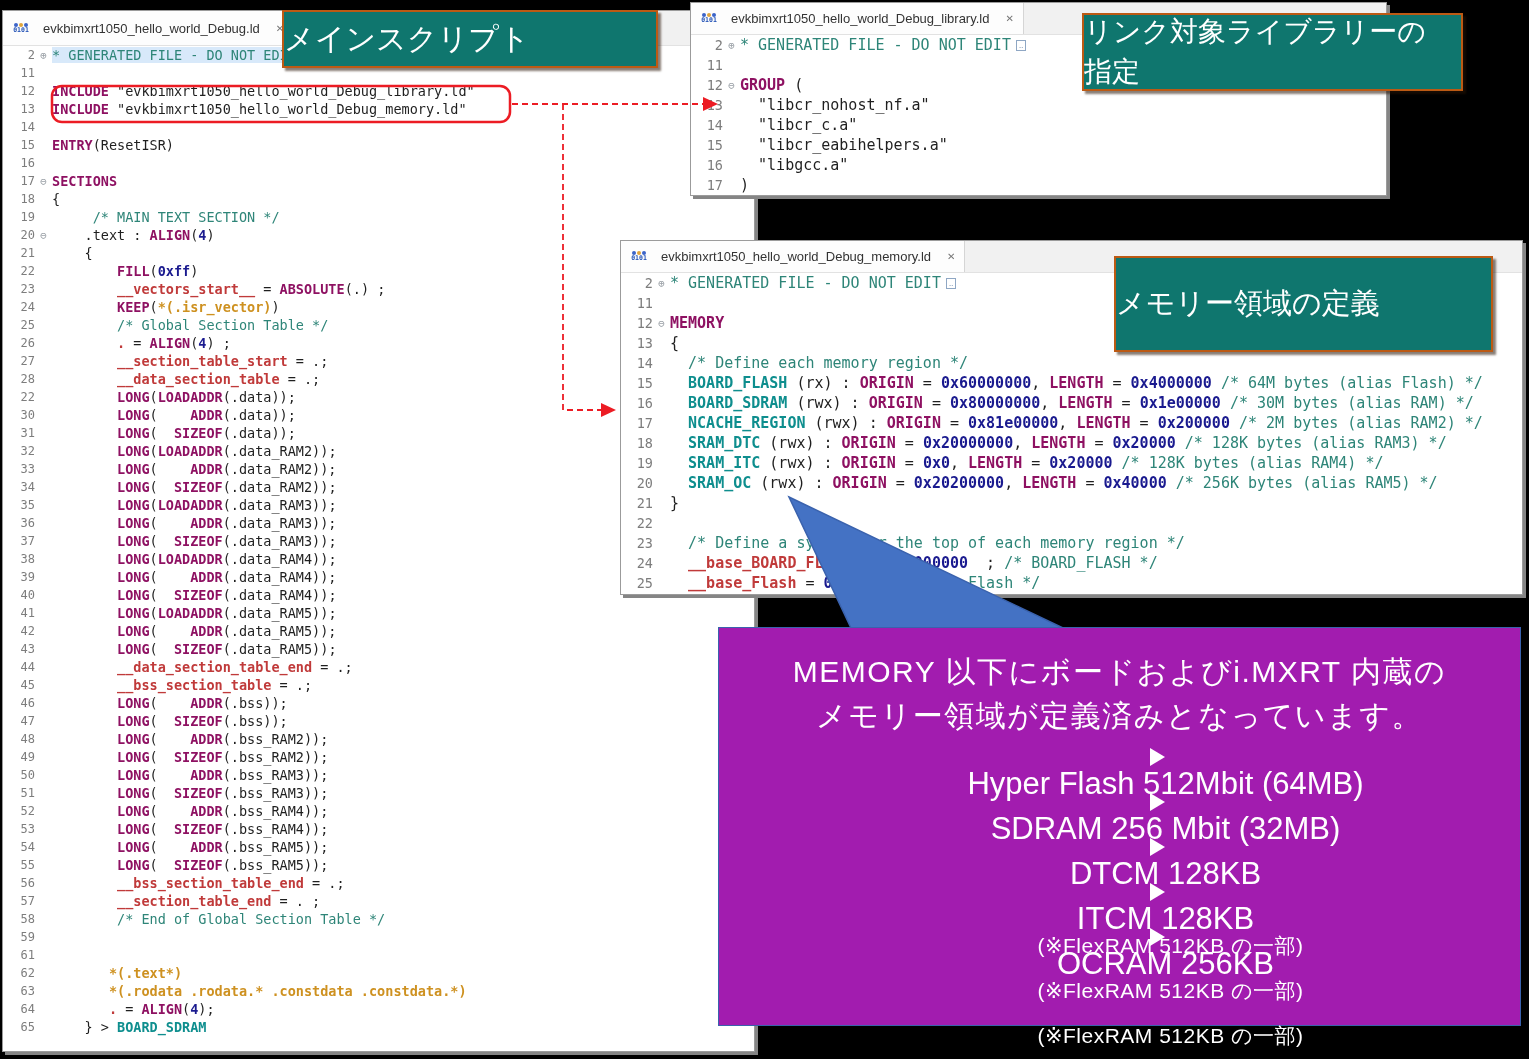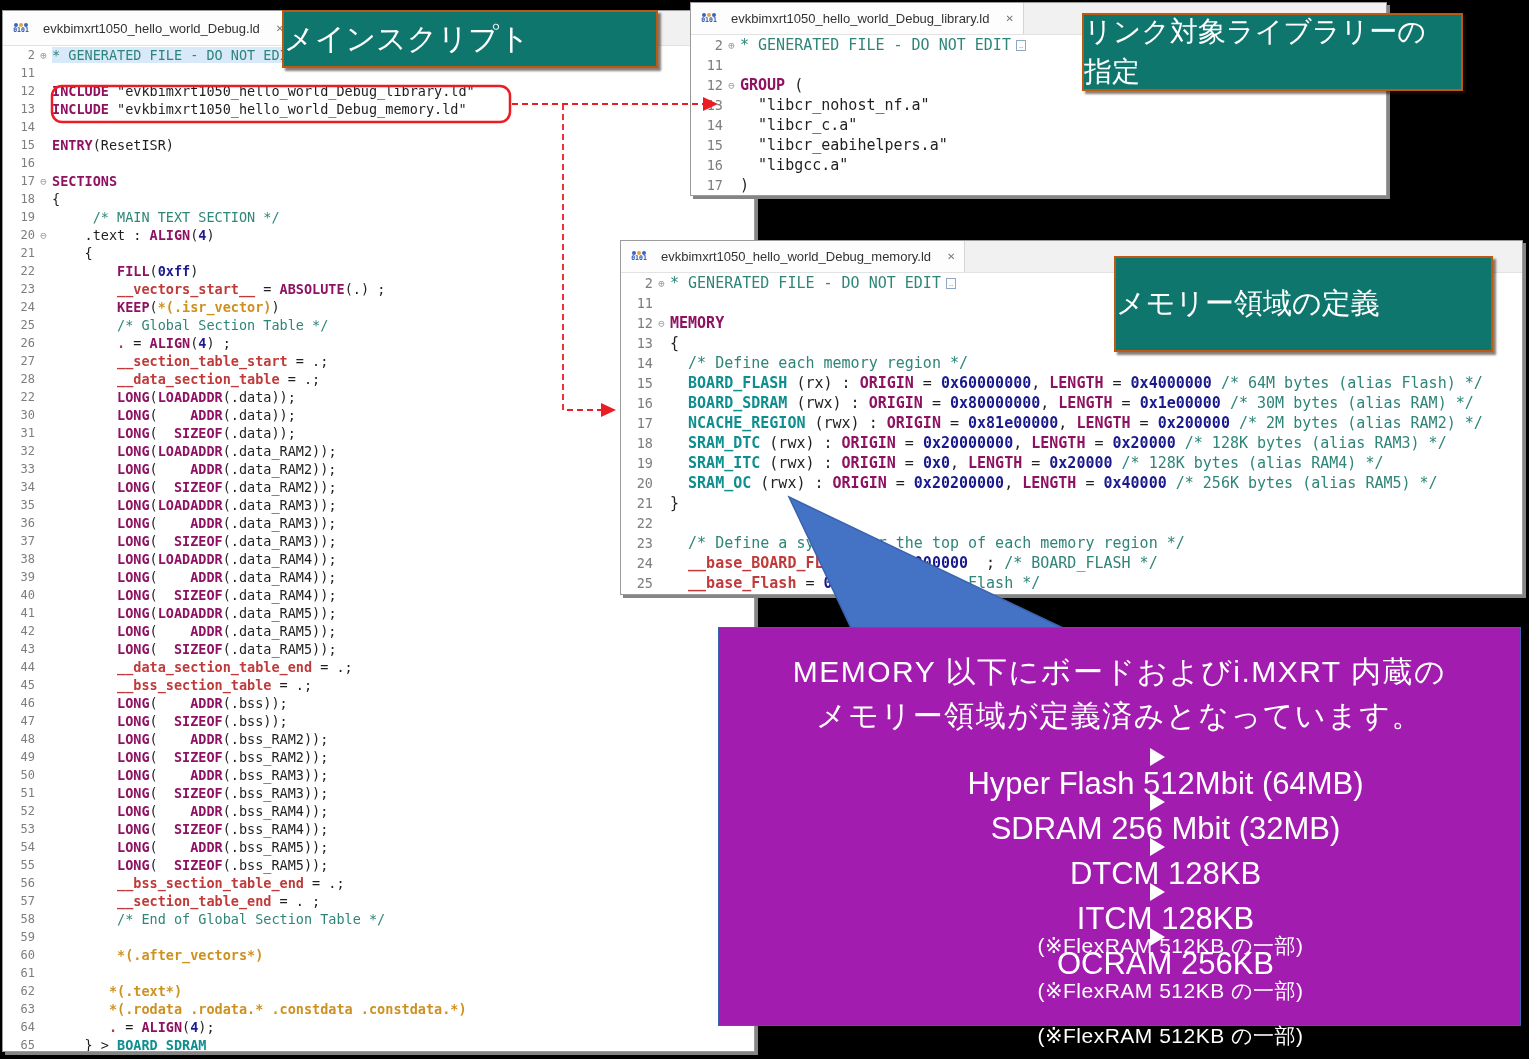--- a/index.html
+++ b/index.html
@@ -134,21 +134,20 @@
       <div class="row"><span class="ln">50</span><span class="fold"></span><span class="codeline"><span class="pl">        </span><span class="kw">LONG</span><span class="pl">(    </span><span class="kw">ADDR</span><span class="pl">(.bss_RAM3));</span></span></div>
       <div class="row"><span class="ln">51</span><span class="fold"></span><span class="codeline"><span class="pl">        </span><span class="kw">LONG</span><span class="pl">(  </span><span class="kw">SIZEOF</span><span class="pl">(.bss_RAM3));</span></span></div>
       <div class="row"><span class="ln">52</span><span class="fold"></span><span class="codeline"><span class="pl">        </span><span class="kw">LONG</span><span class="pl">(    </span><span class="kw">ADDR</span><span class="pl">(.bss_RAM4));</span></span></div>
       <div class="row"><span class="ln">53</span><span class="fold"></span><span class="codeline"><span class="pl">        </span><span class="kw">LONG</span><span class="pl">(  </span><span class="kw">SIZEOF</span><span class="pl">(.bss_RAM4));</span></span></div>
       <div class="row"><span class="ln">54</span><span class="fold"></span><span class="codeline"><span class="pl">        </span><span class="kw">LONG</span><span class="pl">(    </span><span class="kw">ADDR</span><span class="pl">(.bss_RAM5));</span></span></div>
       <div class="row"><span class="ln">55</span><span class="fold"></span><span class="codeline"><span class="pl">        </span><span class="kw">LONG</span><span class="pl">(  </span><span class="kw">SIZEOF</span><span class="pl">(.bss_RAM5));</span></span></div>
       <div class="row"><span class="ln">56</span><span class="fold"></span><span class="codeline"><span class="pl">        </span><span class="sy">__bss_section_table_end</span><span class="pl"> = .;</span></span></div>
       <div class="row"><span class="ln">57</span><span class="fold"></span><span class="codeline"><span class="pl">        </span><span class="sy">__section_table_end</span><span class="pl"> = . ;</span></span></div>
       <div class="row"><span class="ln">58</span><span class="fold"></span><span class="codeline"><span class="pl">        </span><span class="cm">/* End of Global Section Table */</span></span></div>
       <div class="row"><span class="ln">59</span><span class="fold"></span><span class="codeline"></span></div>
-      <div class="row"><span class="ln">60</span><span class="fold"></span><span class="codeline"><span class="pl">        </span><span class="sec">*(.after_vectors*)</span></span></div>
       <div class="row"><span class="ln">61</span><span class="fold"></span><span class="codeline"></span></div>
       <div class="row"><span class="ln">62</span><span class="fold"></span><span class="codeline"><span class="pl">       </span><span class="sec">*(.text*)</span></span></div>
       <div class="row"><span class="ln">63</span><span class="fold"></span><span class="codeline"><span class="pl">       </span><span class="sec">*(.rodata .rodata.* .constdata .constdata.*)</span></span></div>
       <div class="row"><span class="ln">64</span><span class="fold"></span><span class="codeline"><span class="pl">       </span><span class="sy">.</span><span class="pl"> = </span><span class="kw">ALIGN</span><span class="pl">(</span><span class="num">4</span><span class="pl">);</span></span></div>
       <div class="row"><span class="ln">65</span><span class="fold"></span><span class="codeline"><span class="pl">    } &gt; </span><span class="reg">BOARD_SDRAM</span></span></div>
     </div>
 </div>
 
 <div class="win win-lib">
   <div class="tabbar">

